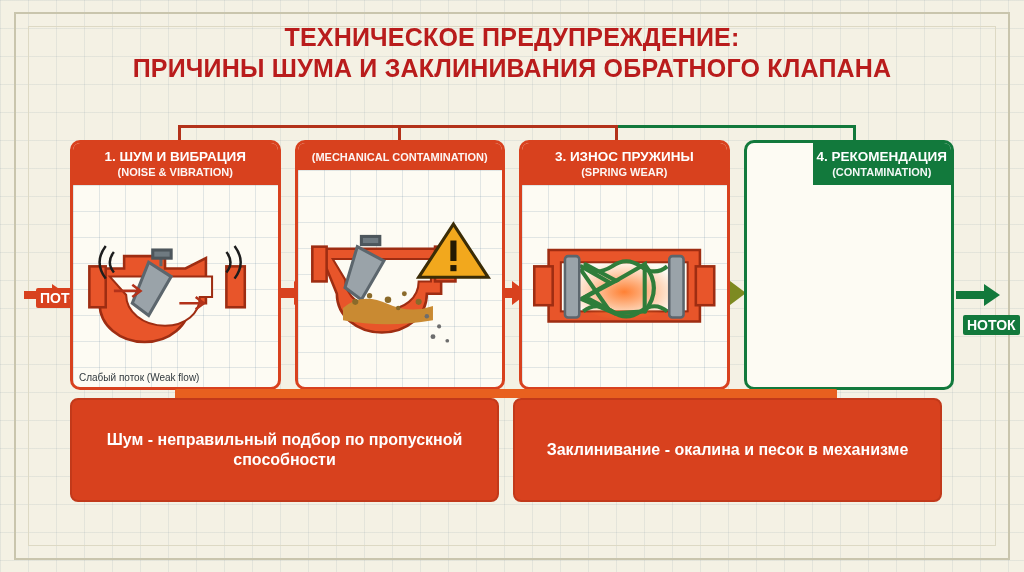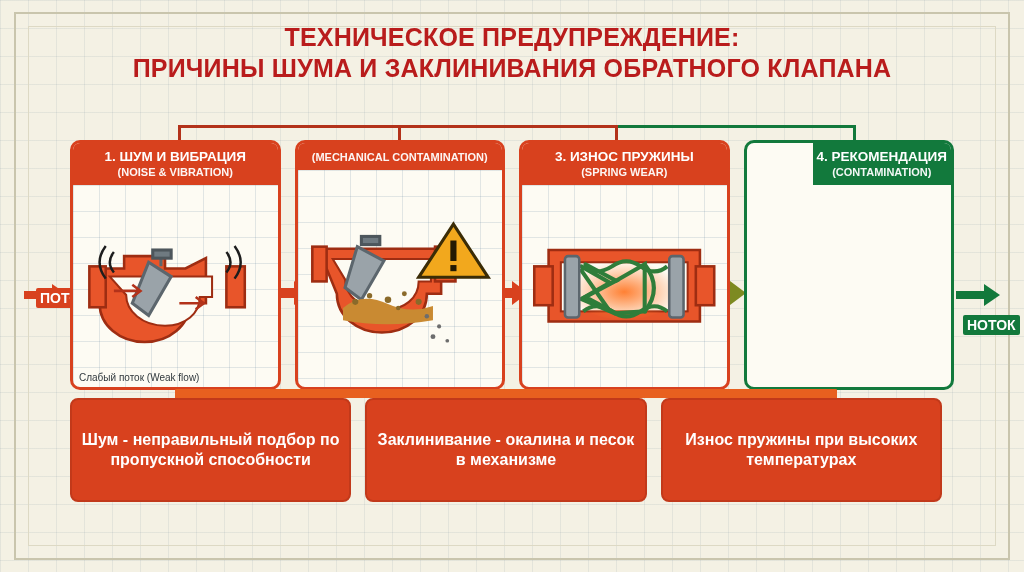--- a/index.html
+++ b/index.html
@@ -363,18 +363,14 @@
 
   <div id="caprow">
     <div class="cap">
       <div class="captab" style="left:12%; right:12%;"></div>
       <span>Шум - неправильный подбор по пропускной способности</span>
     </div>
     <div class="cap">
       <div class="captab" style="left:12%; right:12%;"></div>
       <span>Заклинивание - окалина и песок в механизме</span>
     </div>
-    <div class="cap">
-      <div class="captab" style="left:12%; right:12%;"></div>
-      <span>Износ пружины при высоких температурах</span>
-    </div>
   </div>
 </div>
 
 </body></html>

